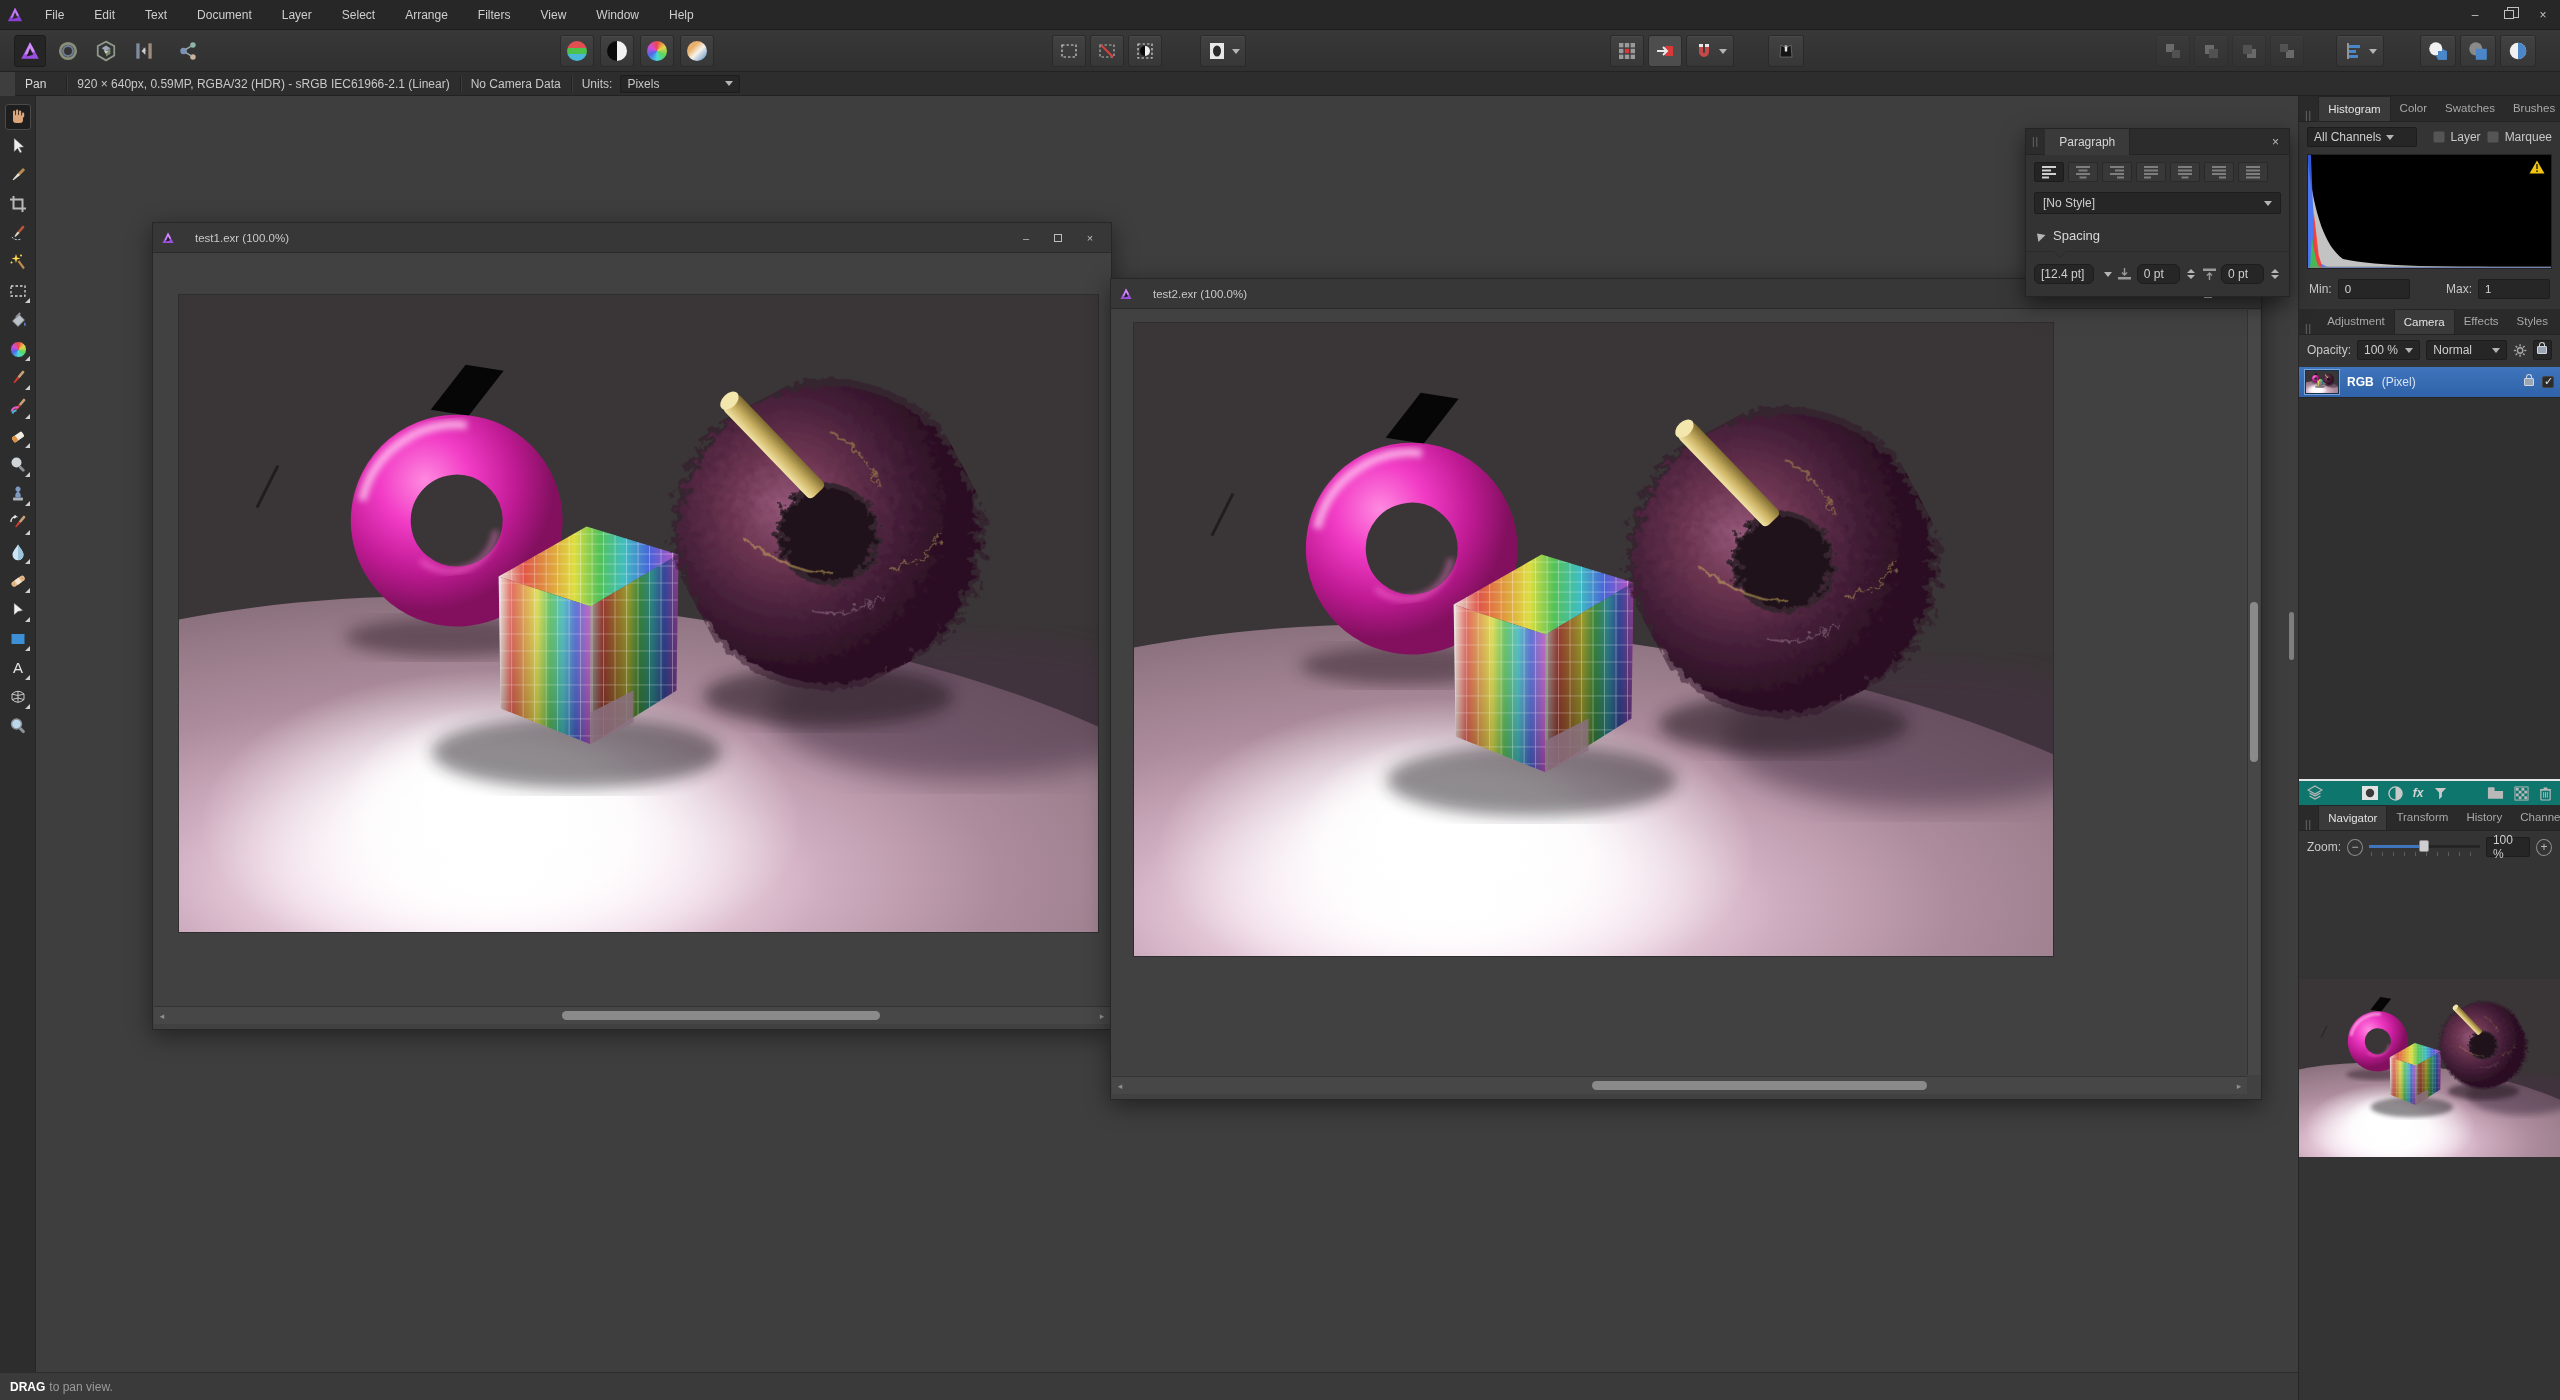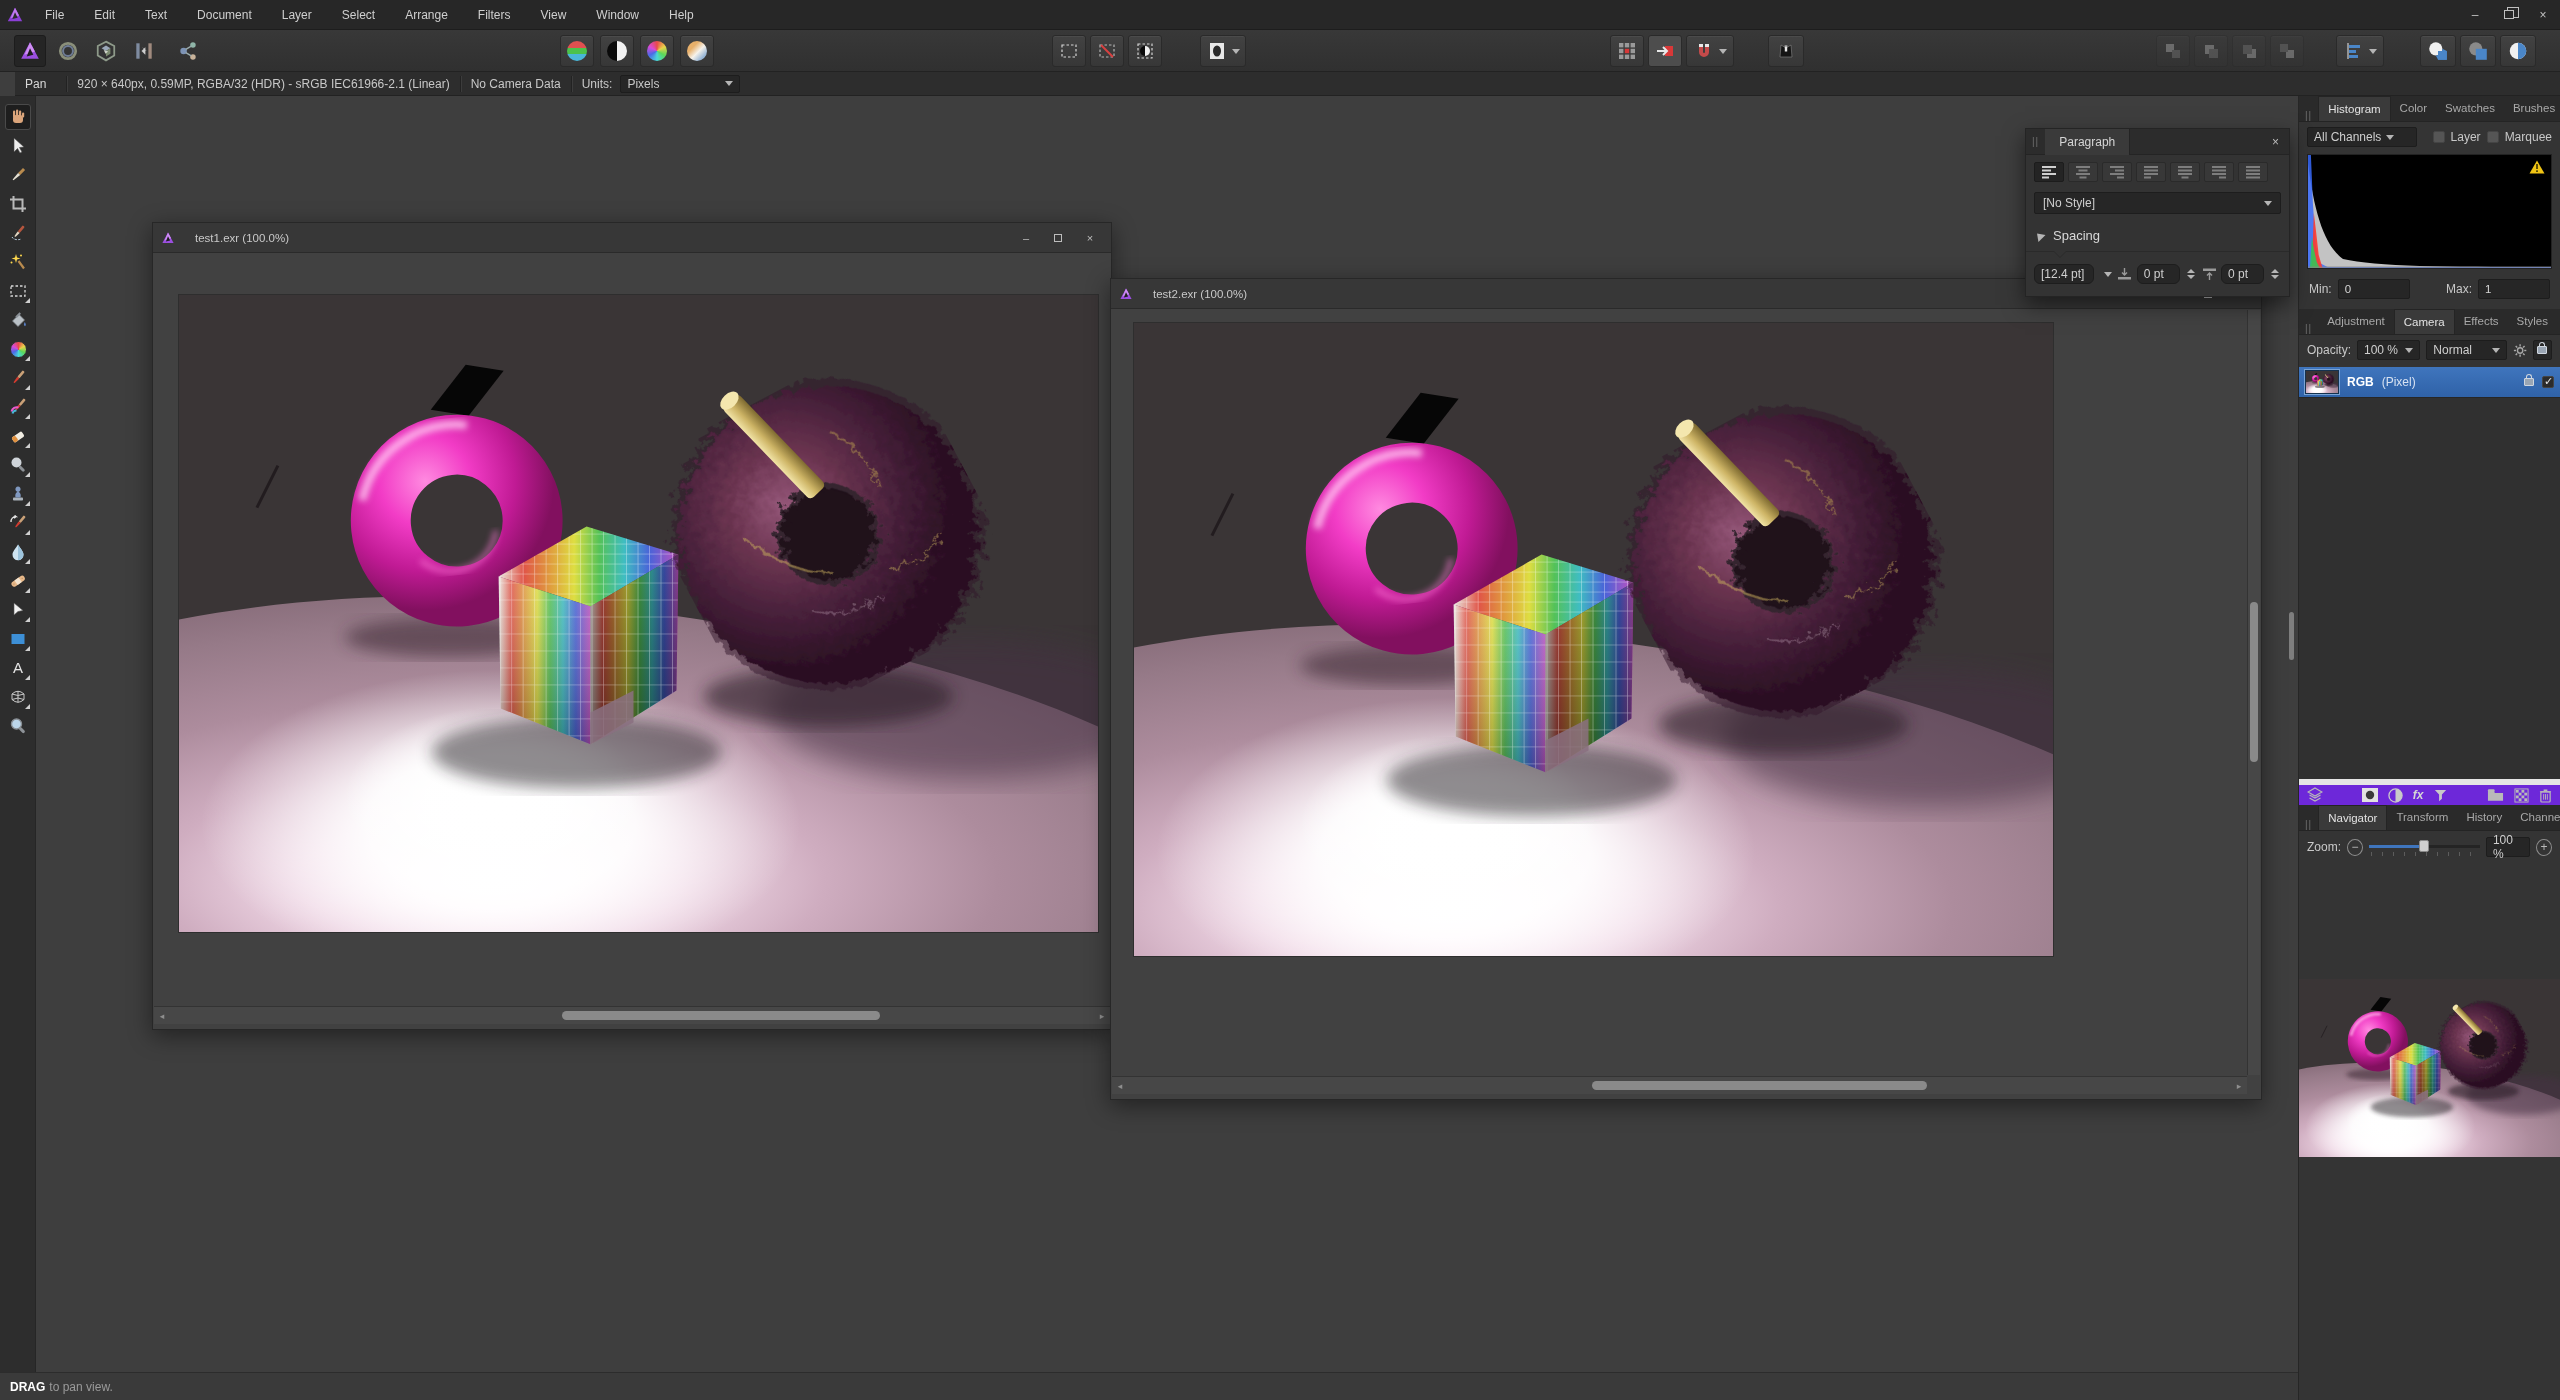--- a/index.html
+++ b/index.html
@@ -89,21 +89,21 @@
   .statcol1 { width:118px; color:#d2d2d2; }
   .statcol2 { color:#6f6f6f; }
   .minmaxrow { display:flex; align-items:center; padding:8px 10px 10px; gap:6px; }
   .minmaxrow input { width:72px; height:20px; background:#262626; border:1px solid #1d1d1d; border-radius:2px; color:#d5d5d5; padding:0 6px; font-family:inherit; font-size:11.5px; }
   .ddbox { height:20px; background:#262626; border:1px solid #1d1d1d; border-radius:2px; display:flex; align-items:center; padding:0 6px; color:#cfcfcf; }
   .layerrow { margin-top:2px; height:30px; background:linear-gradient(#3f75bd,#2f62a8); display:flex; align-items:center; padding:0 6px; gap:8px; }
   .layerthumb { width:34px; height:24px; border:1px solid #15324f; box-shadow:0 0 0 1px #7aa4d6; background:#222; overflow:hidden; }
   .lockglyph { width:10px; height:8px; border:1.5px solid #cfd6df; border-radius:1px; position:relative; background:#9aa6b4; }
   .lockglyph:before { content:""; position:absolute; left:1px; top:-5px; width:4px; height:4px; border:1.5px solid #cfd6df; border-bottom:none; border-radius:3px 3px 0 0; }
   .layersbody { background:#303030; border-top:1px solid #262626; }
-  .iconrow { height:26px; display:flex; align-items:center; padding:0 8px; gap:10px; background:#6d28d9; border-top:6px solid #e5e5e5; color:#b9b9b9; }
+  .iconrow { height:26px; display:flex; align-items:center; padding:0 8px; gap:10px; background:#0f766e; border-top:2px solid #e5e5e5; color:#b9b9b9; }
   .navzoomrow { display:flex; align-items:center; gap:6px; padding:6px 8px; }
   .circlebtn { width:17px; height:17px; border:1px solid #8c8c8c; border-radius:50%; color:#b9b9b9; display:flex; align-items:center; justify-content:center; font-size:12px; line-height:1; }
   .sliderwrap { position:relative; width:118px; height:18px; }
   .slidertrack { position:absolute; left:0; right:0; top:7px; height:3px; background:#242424; }
   .sliderfill { position:absolute; left:0; top:7px; height:3px; background:#3f75bd; }
   .sliderthumb { position:absolute; top:2px; width:10px; height:12px; background:#cfcfcf; border:1px solid #8a8a8a; border-radius:2px; }
   .sliderticks { position:absolute; left:2px; right:2px; bottom:0; height:4px;
     background:repeating-linear-gradient(90deg,#5c5c5c 0 1px,transparent 1px 11px); }
   .navpreview { margin-top:4px; width:100%; display:block; }
 

